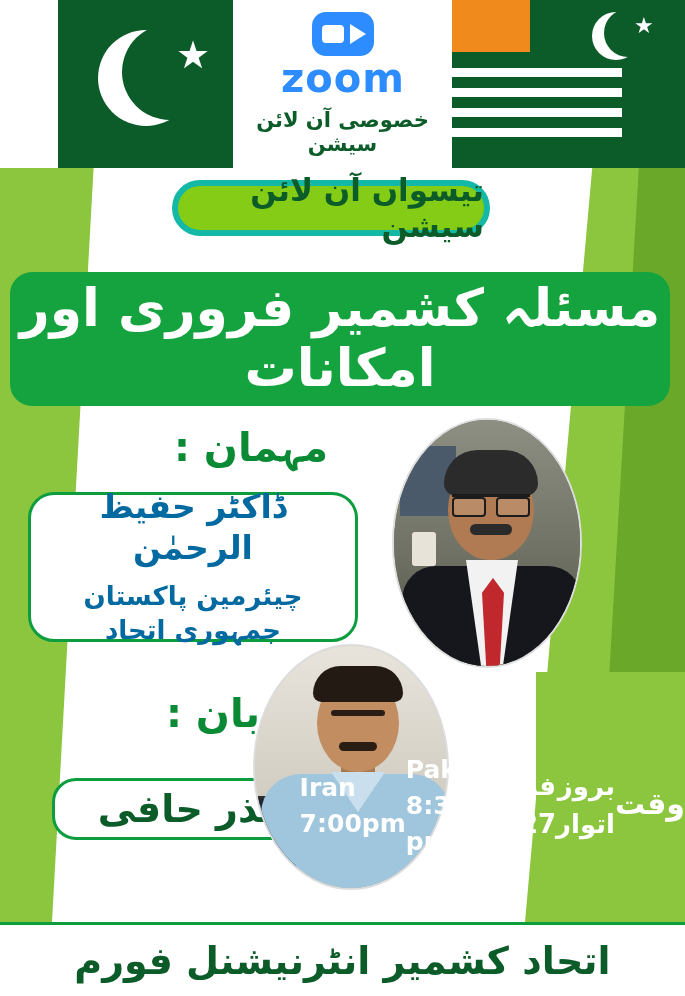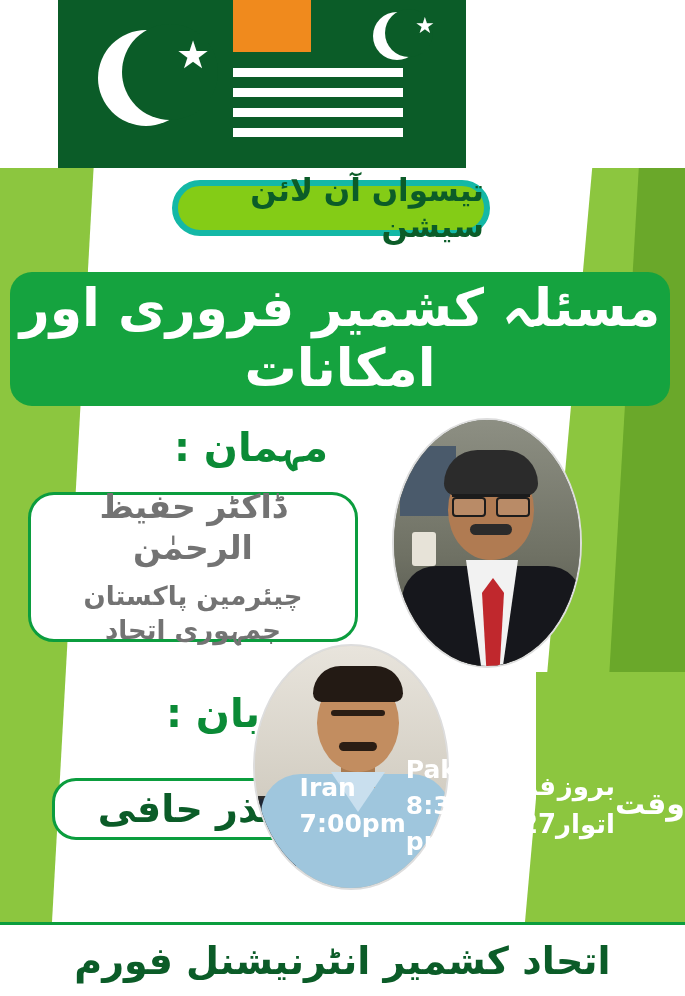--- a/index.html
+++ b/index.html
@@ -215,21 +215,21 @@
     font-family: "DejaVu Sans", sans-serif;
   }
   .guest-namebox {
     position: absolute; left: 28px; top: 492px;
     width: 330px; height: 150px;
     background: #ffffff;
     border: 3px solid #0b9d3e;
     border-radius: 26px;
     display: flex; flex-direction: column;
     align-items: center; justify-content: center;
-    color: #737373;
+    color: #0369a1;
     direction: rtl;
     font-family: "DejaVu Sans", sans-serif;
     text-align: center;
     padding: 15px 8px;
   }
   .guest-name { font-size: 33px; font-weight: bold; line-height: 1.25; }
   .guest-title { font-size: 26px; font-weight: bold; line-height: 1.3; margin-top: 12px; }
 
   .guest-photo {
     position: absolute; left: 392px; top: 418px;
@@ -435,20 +435,27 @@
 
   <div class="topbar">
 
     <div class="flag-pk">
       <div class="green"></div>
       <div class="moon"></div>
       <div class="moon-cut"></div>
       <div class="star">★</div>
     </div>
 
+    <div class="zoom-block">
+      <div class="zoom-logo">
+        <div class="zoom-cam"></div>
+        <div class="zoom-word">zoom</div>
+      </div>
+      <div class="zoom-sub">خصوصی آن لائن سیشن</div>
+    </div>
 
     <div class="flag-ajk">
       <div class="ajk-green"></div>
       <div class="ajk-orange"></div>
       <div class="ajk-stripe" style="top:68px"></div>
       <div class="ajk-stripe" style="top:88px"></div>
       <div class="ajk-stripe" style="top:108px"></div>
       <div class="ajk-stripe" style="top:128px"></div>
       <div class="ajk-moon"></div>
       <div class="ajk-moon-cut"></div>

